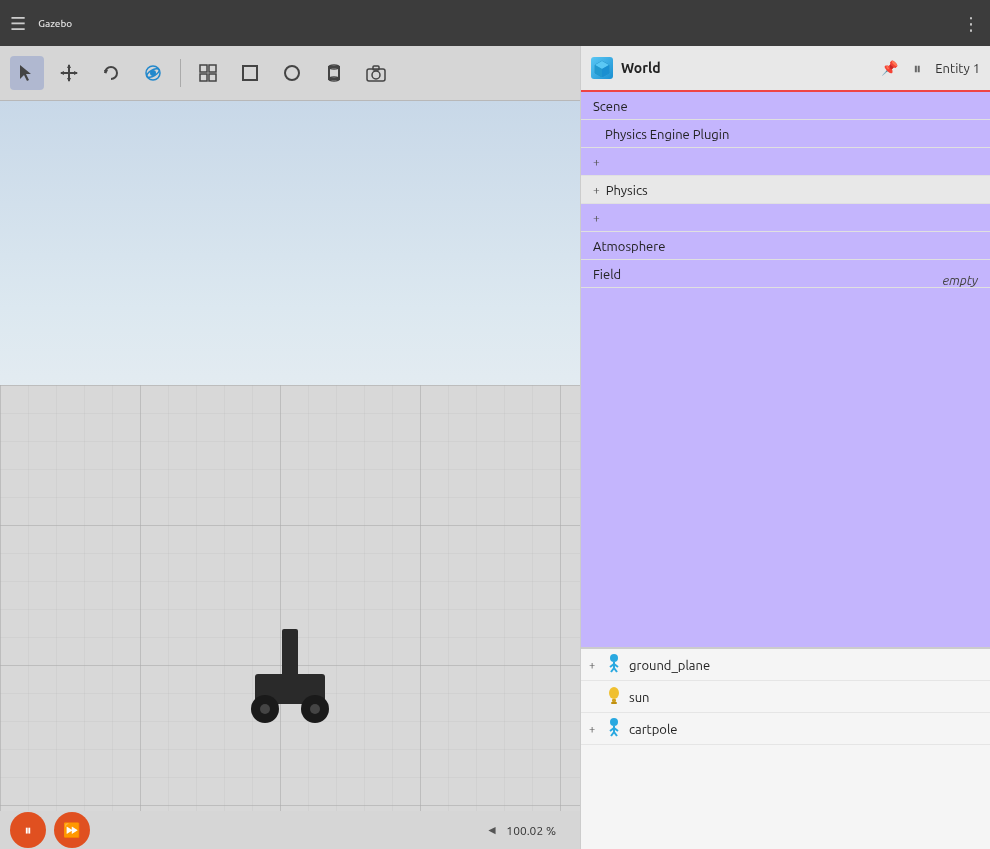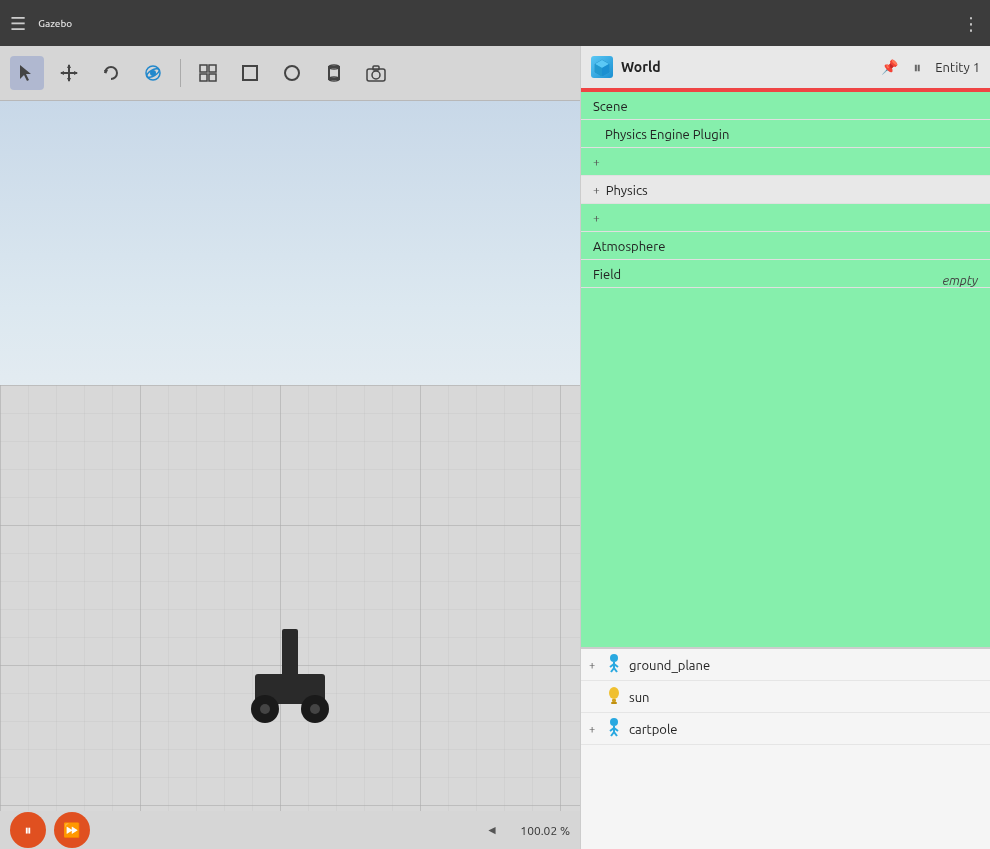--- a/index.html
+++ b/index.html
@@ -145,21 +145,21 @@
     }
 
     
     #world-header {
       height: 46px;
       background: #e8e8e8;
       display: flex;
       align-items: center;
       padding: 0 10px;
       gap: 8px;
-      border-bottom: 4px solid #ef4444;
+      border-bottom: 2px solid #ef4444;
     }
     #world-cube {
       width: 22px; height: 22px;
       background: linear-gradient(135deg, #5bc8f5, #1a8fd1);
       border-radius: 3px;
       display: flex; align-items: center; justify-content: center;
       font-size: 12px;
       color: white;
       flex-shrink: 0;
     }
@@ -170,21 +170,21 @@
       color: #222;
     }
     #world-pin { color: #666; font-size: 14px; cursor: pointer; margin-right: 6px; }
     #world-pause { color: #666; font-size: 16px; cursor: pointer; margin-right: 6px; }
     #world-entity { color: #333; font-size: 13px; }
 
     
     #properties {
       flex: 1;
       overflow-y: auto;
-      background: #86efac;
+      background: #c4b5fd;
     }
 
     .prop-row {
       height: 28px;
       display: flex;
       align-items: center;
       padding: 0 12px;
       border-bottom: 1px solid #e0e0e0;
       color: #222;
     }
@@ -361,21 +361,21 @@
         </div>
 
         <div id="bottom-bar">
           <button class="control-btn btn-pause">
             <span>⏸</span>
           </button>
           <button class="control-btn btn-ff">
             <span>⏩</span>
           </button>
           <span id="zoom-arrow" style="position: absolute; right: 82px;">◄</span>
-          <span id="zoom-label" style="position: absolute; right: 10px;">100.02 %</span>
+          <span id="zoom-label" style="position: absolute; right: 24px;">100.02 %</span>
         </div>
       </div>
     </div>
 
     <div id="right-panel">
 
       <div id="world-header">
         <div id="world-cube">
           <svg width="18" height="18" viewBox="0 0 18 18">
             <polygon points="9,2 16,6 16,14 9,18 2,14 2,6" fill="#29a8e0" stroke="#1a7fb0" stroke-width="0.5"></polygon>

